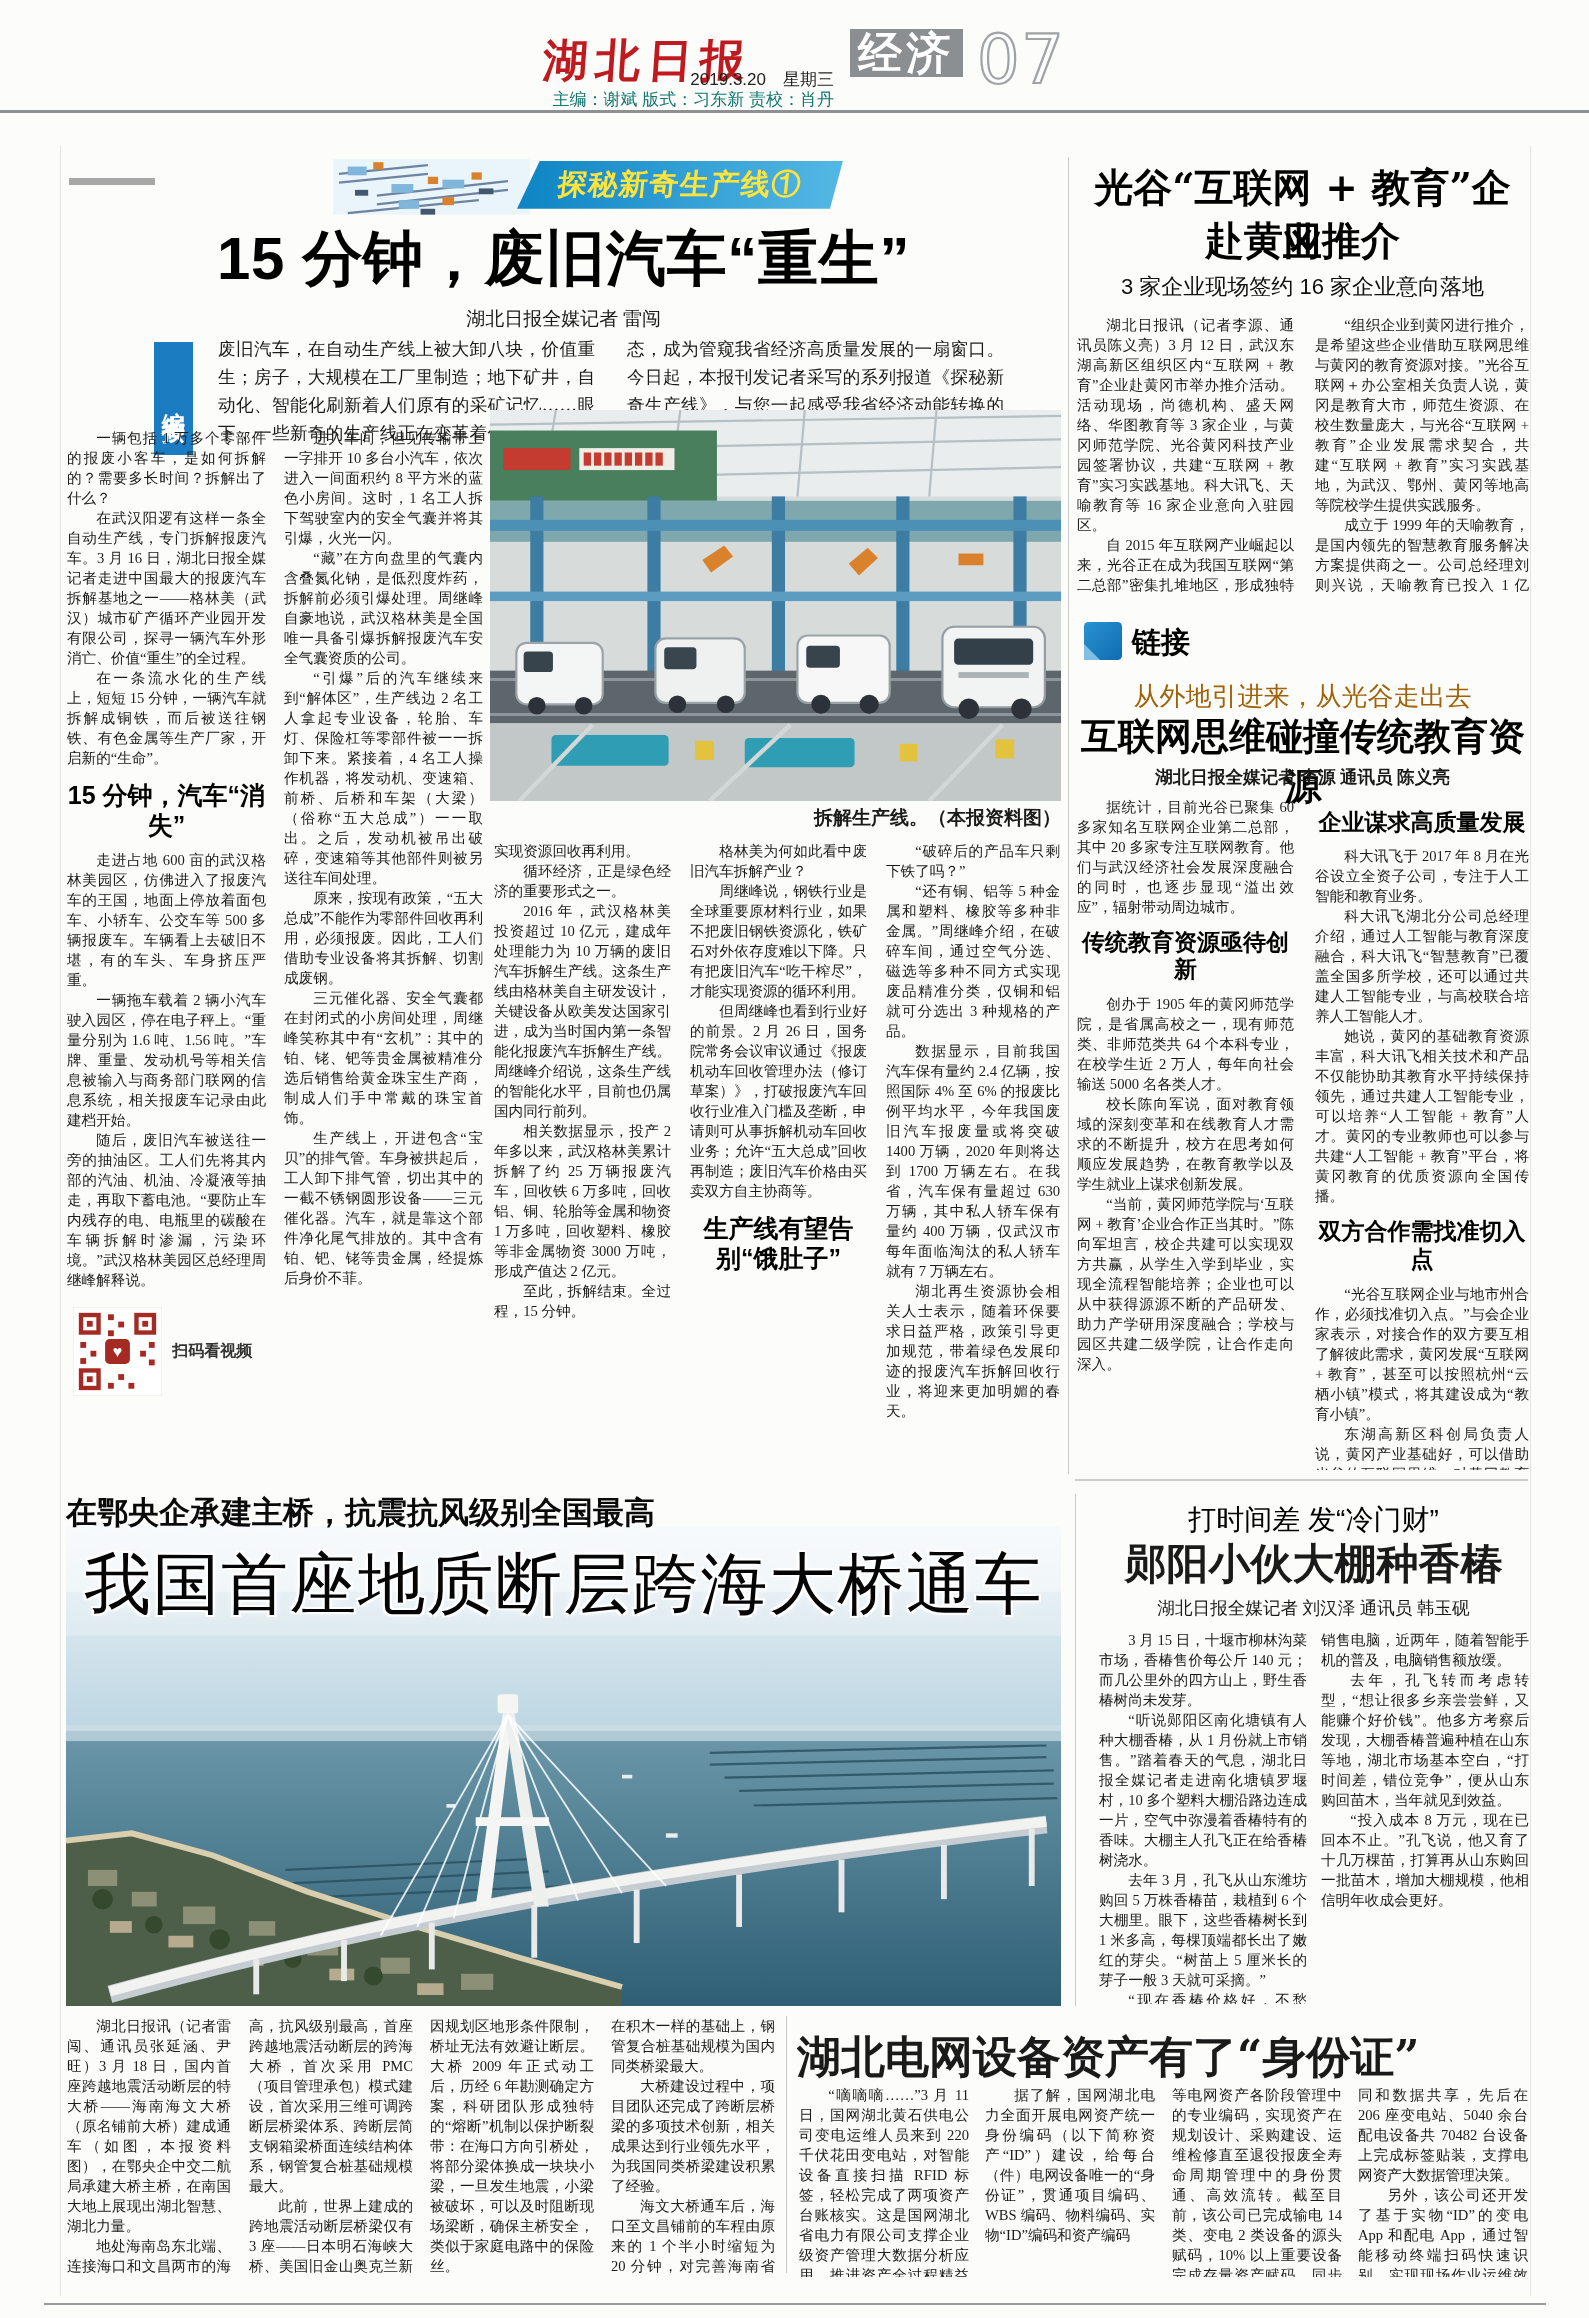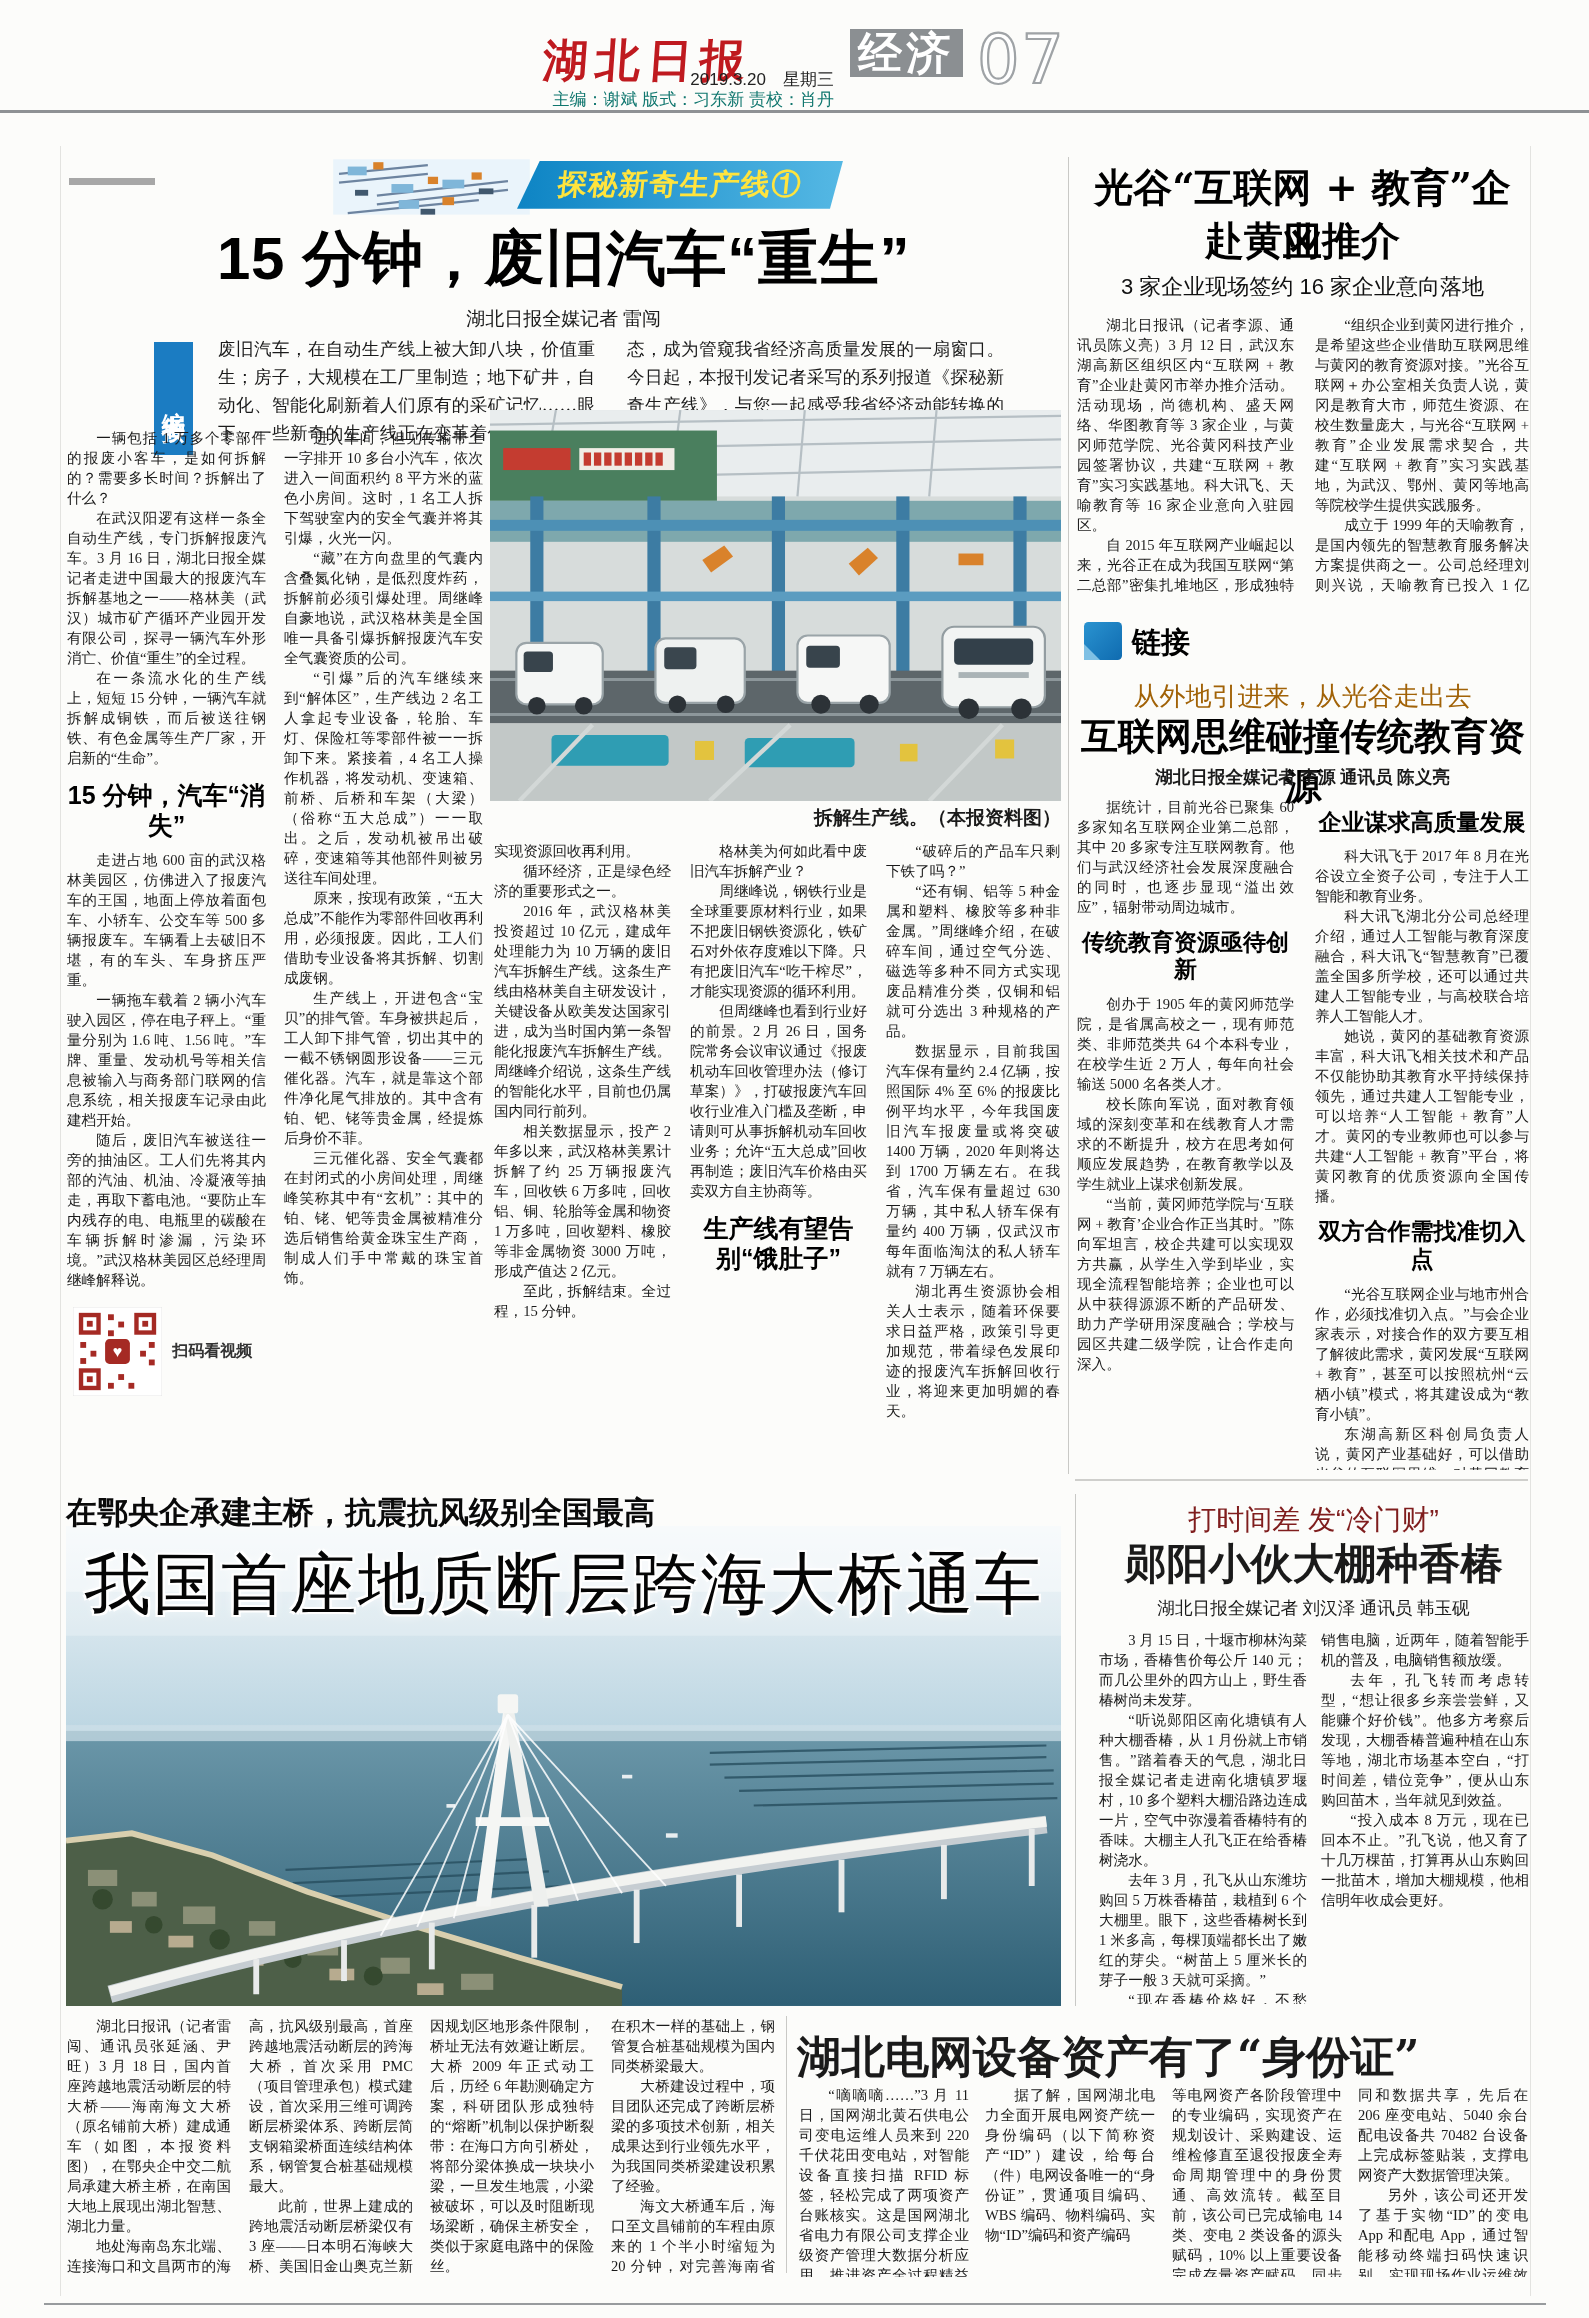--- a/index.html
+++ b/index.html
@@ -71,21 +71,21 @@
   
   .bridgephoto{position:absolute;left:66px;top:1526px;width:995px;height:480px;overflow:hidden;}
   .bridge-kicker{position:absolute;left:66px;top:1492px;width:995px;text-align:left;
         font-size:31px;font-weight:bold;font-family:"Liberation Sans",sans-serif;color:#0a0a0a;
         text-shadow:0 0 4.4px #fff,0 0 7.3px #fff;}
   .bridge-headline{position:absolute;left:66px;top:1539px;width:995px;text-align:center;
         font-size:67px;font-weight:400;font-family:"Liberation Sans",sans-serif;color:#050505;letter-spacing:1.5px;
         text-shadow:-2.2px -2.2px 0 #fff,2.2px -2.2px 0 #fff,-2.2px 2.2px 0 #fff,2.2px 2.2px 0 #fff,0 0 10.2px #fff;}
   
   .chun-kicker{position:absolute;left:1097px;top:1501px;width:433px;text-align:center;
-        font-size:28px;font-family:"Liberation Sans",sans-serif;color:#7f1d1d;}
+        font-size:28px;font-family:"Liberation Sans",sans-serif;color:#000000;}
   .chun-headline{position:absolute;left:1097px;top:1536px;width:433px;text-align:center;
         font-size:42px;font-weight:900;font-family:"DejaVu Serif",serif;}
   .chun-byline{position:absolute;left:1097px;top:1596px;width:433px;text-align:center;font-size:17.6px;}
   
   .grid-headline{position:absolute;left:797px;top:2028px;width:733px;
         font-size:44px;font-weight:900;font-family:"DejaVu Serif",serif;}
   .bottom-rule{position:absolute;left:44px;top:2303px;width:1502px;height:2.2px;background:#989b9e;}
   .edge{position:absolute;top:146px;width:0.7px;height:2150px;background:#e3e3e0;}
 </style>
 </head>
@@ -246,22 +246,22 @@
       <p class="para">走进占地 600 亩的武汉格林美园区，仿佛进入了报废汽车的王国，地面上停放着面包车、小轿车、公交车等 500 多辆报废车。车辆看上去破旧不堪，有的车头、车身挤压严重。</p>
       <p class="para">一辆拖车载着 2 辆小汽车驶入园区，停在电子秤上。“重量分别为 1.6 吨、1.56 吨。”车牌、重量、发动机号等相关信息被输入与商务部门联网的信息系统，相关报废车记录由此建档开始。</p>
       <p class="para">随后，废旧汽车被送往一旁的抽油区。工人们先将其内部的汽油、机油、冷凝液等抽走，再取下蓄电池。“要防止车内残存的电、电瓶里的碳酸在车辆拆解时渗漏，污染环境。”武汉格林美园区总经理周继峰解释说。</p>
       <p class="para">初步处置后的废旧车，随后被送至地坑，等待走进生产线拆解破碎环节。</p>
     </div>
   <div class="col" style="left:284px;top:428px;width:199px;height:1028px;">
       <p class="para">进入车间，但见传输带上一字排开 10 多台小汽车，依次进入一间面积约 8 平方米的蓝色小房间。这时，1 名工人拆下驾驶室内的安全气囊并将其引爆，火光一闪。</p>
       <p class="para">“藏”在方向盘里的气囊内含叠氮化钠，是低烈度炸药，拆解前必须引爆处理。周继峰自豪地说，武汉格林美是全国唯一具备引爆拆解报废汽车安全气囊资质的公司。</p>
       <p class="para">“引爆”后的汽车继续来到“解体区”，生产线边 2 名工人拿起专业设备，轮胎、车灯、保险杠等零部件被一一拆卸下来。紧接着，4 名工人操作机器，将发动机、变速箱、前桥、后桥和车架（大梁）（俗称“五大总成”）一一取出。之后，发动机被吊出破碎，变速箱等其他部件则被另送往车间处理。</p>
       <p class="para">原来，按现有政策，“五大总成”不能作为零部件回收再利用，必须报废。因此，工人们借助专业设备将其拆解、切割成废钢。</p>
+      <p class="para">三元催化器、安全气囊都在封闭式的小房间处理，周继峰笑称其中有“玄机”：其中的铂、铑、钯等贵金属被精准分选后销售给黄金珠宝生产商，制成人们手中常戴的珠宝首饰。</p>
       <p class="para">生产线上，开进包含“宝贝”的排气管。车身被拱起后，工人卸下排气管，切出其中的一截不锈钢圆形设备——三元催化器。汽车，就是靠这个部件净化尾气排放的。其中含有铂、钯、铑等贵金属，经提炼后身价不菲。</p>
-      <p class="para">三元催化器、安全气囊都在封闭式的小房间处理，周继峰笑称其中有“玄机”：其中的铂、铑、钯等贵金属被精准分选后销售给黄金珠宝生产商，制成人们手中常戴的珠宝首饰。</p>
     </div>
   <div class="col" style="left:494px;top:841px;width:177px;height:622px;">
       <p class="para cont">实现资源回收再利用。</p>
       <p class="para">循环经济，正是绿色经济的重要形式之一。</p>
       <p class="para">2016 年，武汉格林美投资超过 10 亿元，建成年处理能力为 10 万辆的废旧汽车拆解生产线。这条生产线由格林美自主研发设计，关键设备从欧美发达国家引进，成为当时国内第一条智能化报废汽车拆解生产线。周继峰介绍说，这条生产线的智能化水平，目前也仍属国内同行前列。</p>
       <p class="para">相关数据显示，投产 2 年多以来，武汉格林美累计拆解了约 25 万辆报废汽车，回收铁 6 万多吨，回收铝、铜、轮胎等金属和物资 1 万多吨，回收塑料、橡胶等非金属物资 3000 万吨，形成产值达 2 亿元。</p>
       <p class="para">至此，拆解结束。全过程，15 分钟。</p>
     </div>
   <div class="col" style="left:690px;top:841px;width:177px;height:622px;">
       <p class="para">格林美为何如此看中废旧汽车拆解产业？</p>

